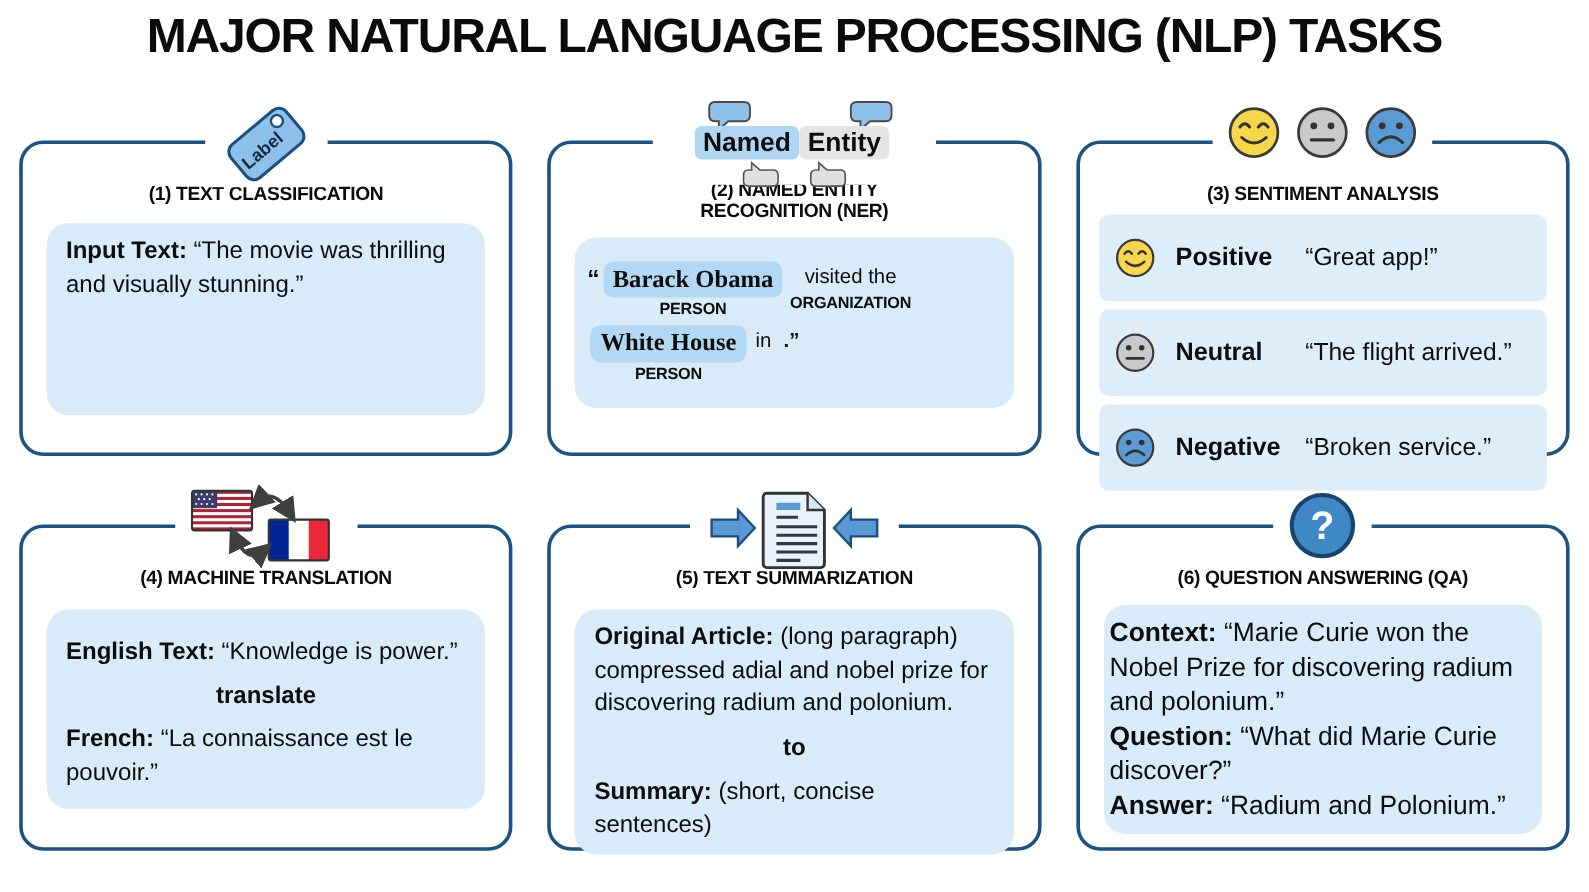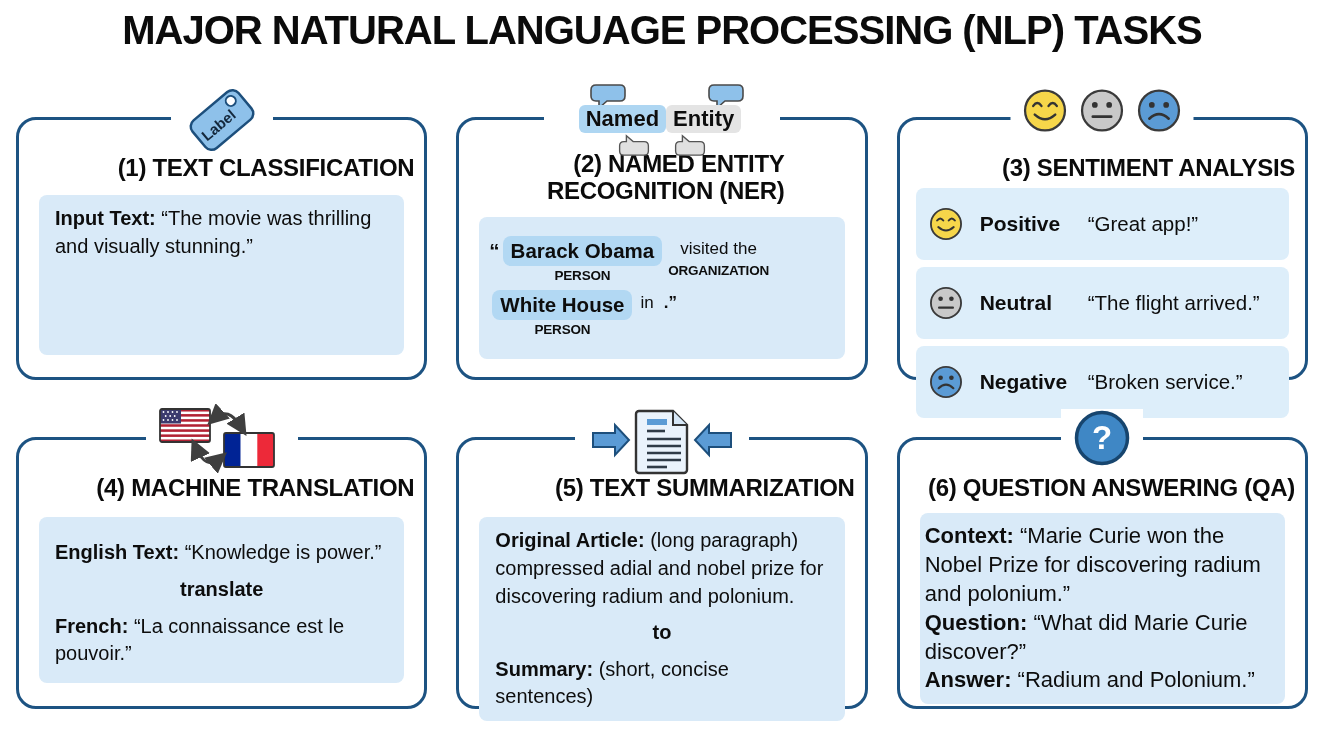--- a/index.html
+++ b/index.html
@@ -40,33 +40,33 @@
     position: absolute;
     top: -36px; left: 50%;
     transform: translateX(-50%);
     background: #fff;
     padding: 0 12px;
     line-height: 0;
     white-space: nowrap;
   }
   .card-heading {
     margin: 34px 10px 0;
-    text-align: right;
-    font-size: 24px;
+    text-align: center;
+    font-size: 16px;
     font-weight: 700;
     letter-spacing: -0.3px;
     line-height: 1.14;
     color: #0b0b0b;
   }
   .card-heading.two-line { max-width: 245px; margin-left: auto; margin-right: auto; margin-top: 30px; }
 
   .content-box {
     margin: 14px 20px 0;
     background: #d9eaf8;
-    border-radius: 8px;
+    border-radius: 18px;
     padding: 10px 16px;
     font-size: 20px;
     line-height: 1.38;
   }
   .content-box p { margin: 0; }
   .content-box p + p { margin-top: 13px; }
   .content-box b { font-weight: 700; }
   .mid-word { text-align: center; font-weight: 700; margin: 9px 0 !important; }
 
   
@@ -79,20 +79,21 @@
   .ner-line { display: flex; align-items: flex-start; }
   .ner-line.second { margin-top: 4px; }
   .ner-chunk { display: flex; flex-direction: column; align-items: center; margin: 0 3px; }
   .ner-entity {
     background: #b2d8f3;
     border-radius: 8px;
     padding: 1px 8px;
     font-weight: 700;
     font-size: 20.5px;
     white-space: nowrap;
+    font-family: Liberation Serif, serif;
   }
   .ner-word { font-size: 17px; padding: 1px 2px; white-space: nowrap; }
   .ner-tag { font-size: 13.5px; font-weight: 700; margin-top: 1px; letter-spacing: -0.2px; }
   .ner-quote { font-size: 20.5px; font-weight: 700; padding-top: 1px; }
 
   
   .ner-icon { position: relative; width: 212px; height: 70px; display: inline-block; }
   .ner-words { position: absolute; top: 21px; left: 0; right: 4px; display: flex; justify-content: center; line-height: normal; }
   .ner-words .w {
     font-size: 22px; font-weight: 700; padding: 1px 7px; border-radius: 6px;

